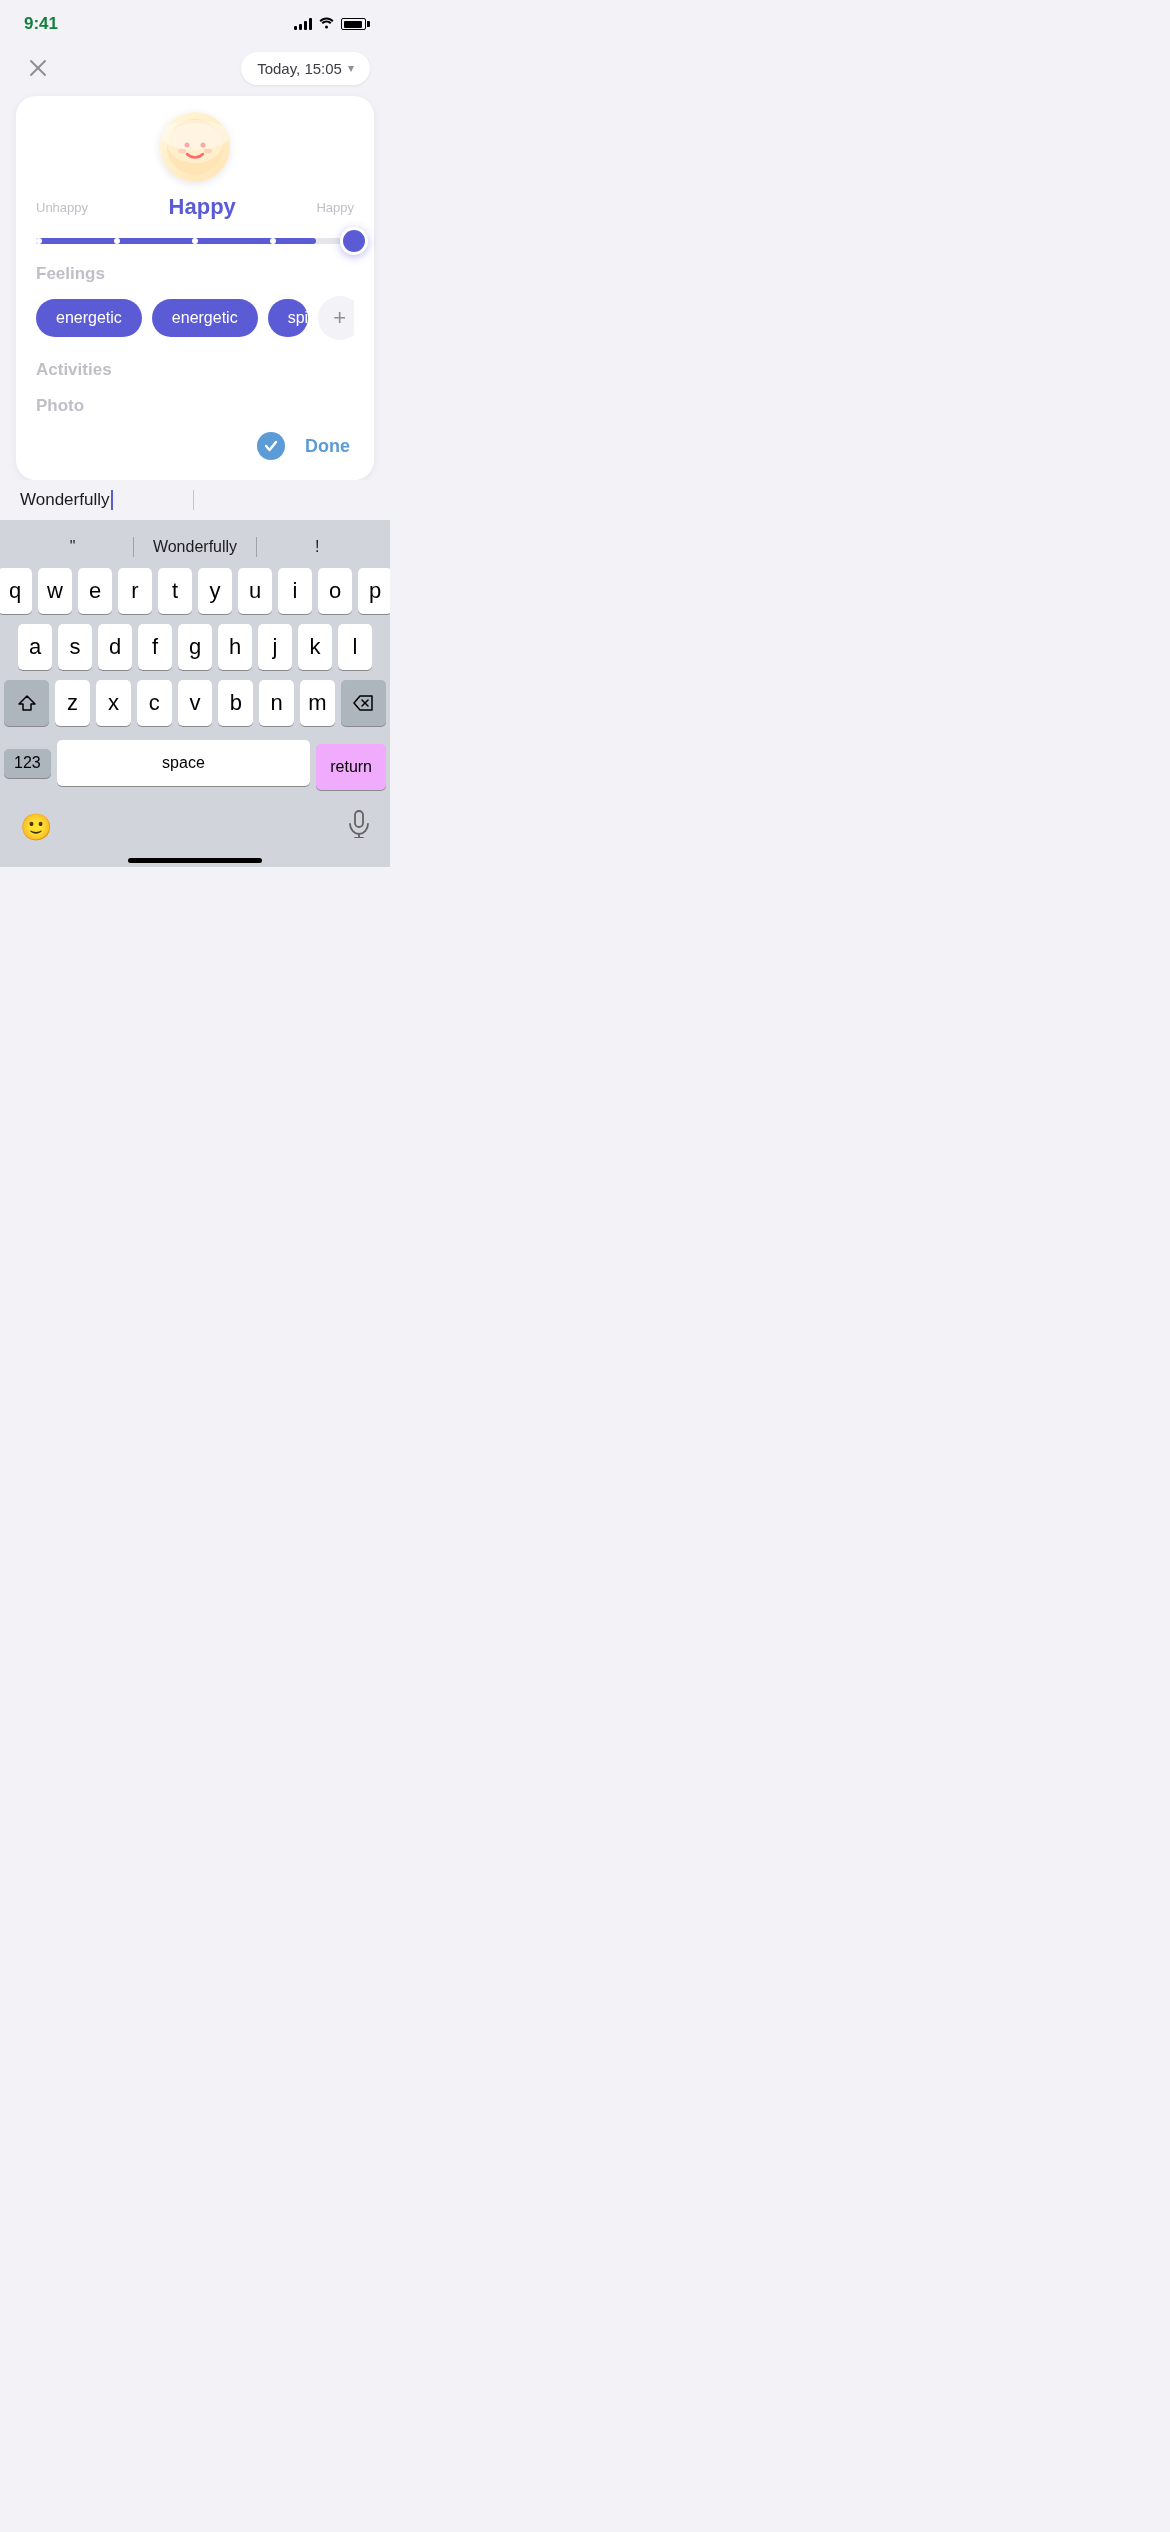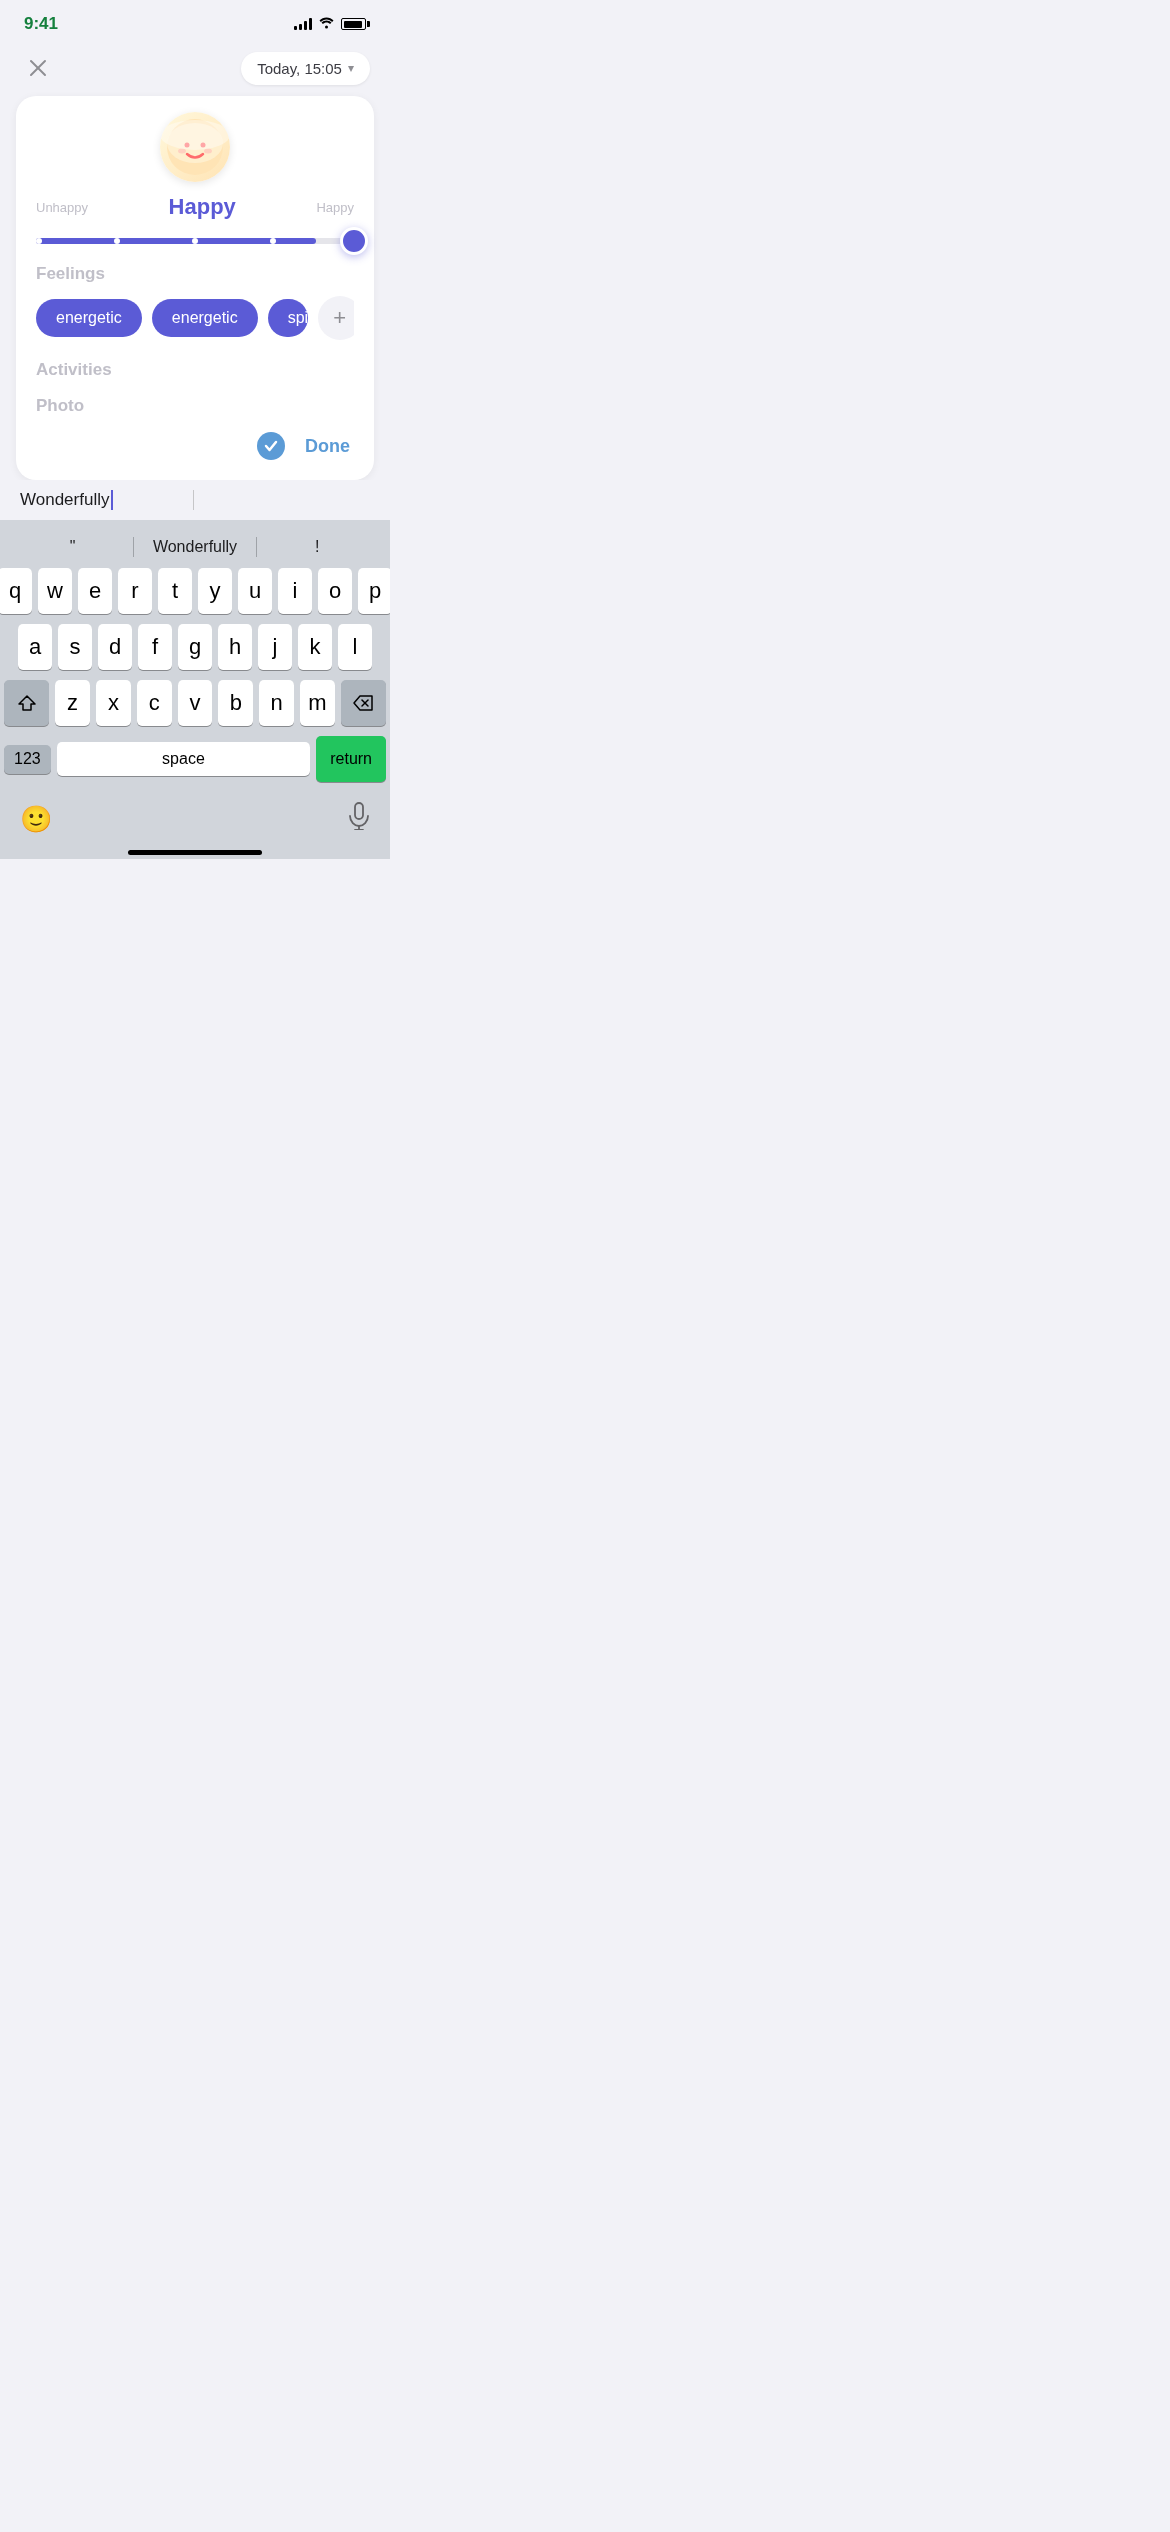--- a/index.html
+++ b/index.html
@@ -416,44 +416,45 @@
       background: #adb5bd;
       color: #000;
       font-size: 15px;
       font-weight: 400;
       flex: 1.3;
       max-width: 46px;
     }
     .key-space {
       background: #fff;
       border-radius: 5px;
-      height: 34px;
+      height: 46px;
       flex: 1;
       display: flex;
       align-items: center;
       justify-content: center;
       font-size: 16px;
       color: #000;
       cursor: pointer;
       box-shadow: 0 1px 0 rgba(0,0,0,0.35);
       font-weight: 400;
     }
     .key-return {
-      background: #22c55e;
+      background: #f0abfc;
       border-radius: 5px;
       height: 46px;
       padding: 0 14px;
       display: flex;
       align-items: center;
       justify-content: center;
       font-size: 16px;
       color: #000;
       cursor: pointer;
       box-shadow: 0 1px 0 rgba(0,0,0,0.35);
       font-weight: 400;
+      margin-top: 8px;
     }
     .key-123 {
       background: #adb5bd;
       border-radius: 5px;
       height: 29px;
       padding: 0 10px;
       display: flex;
       align-items: center;
       justify-content: center;
       font-size: 16px;

